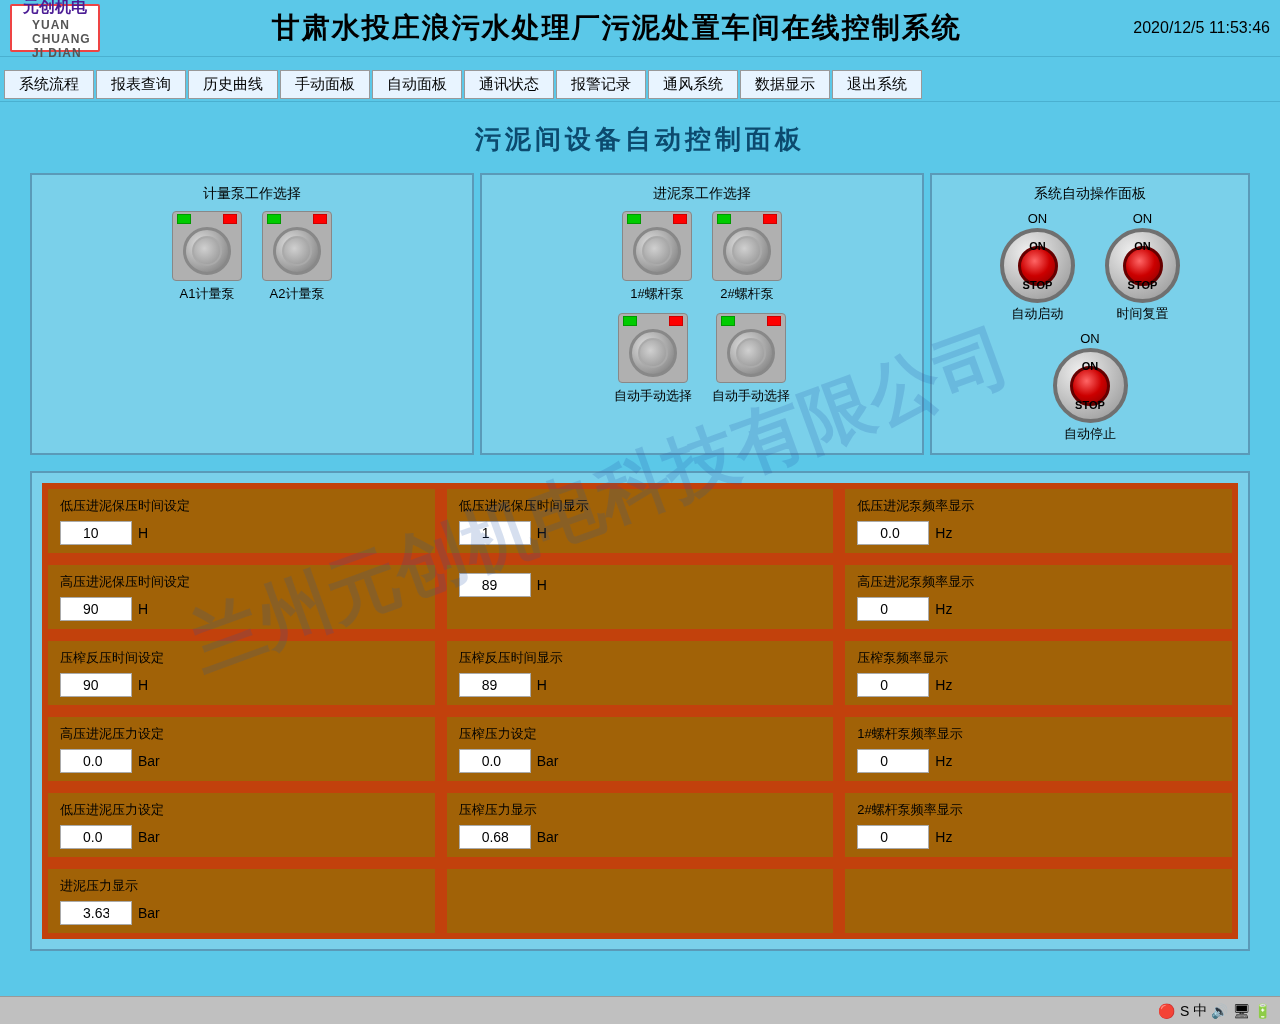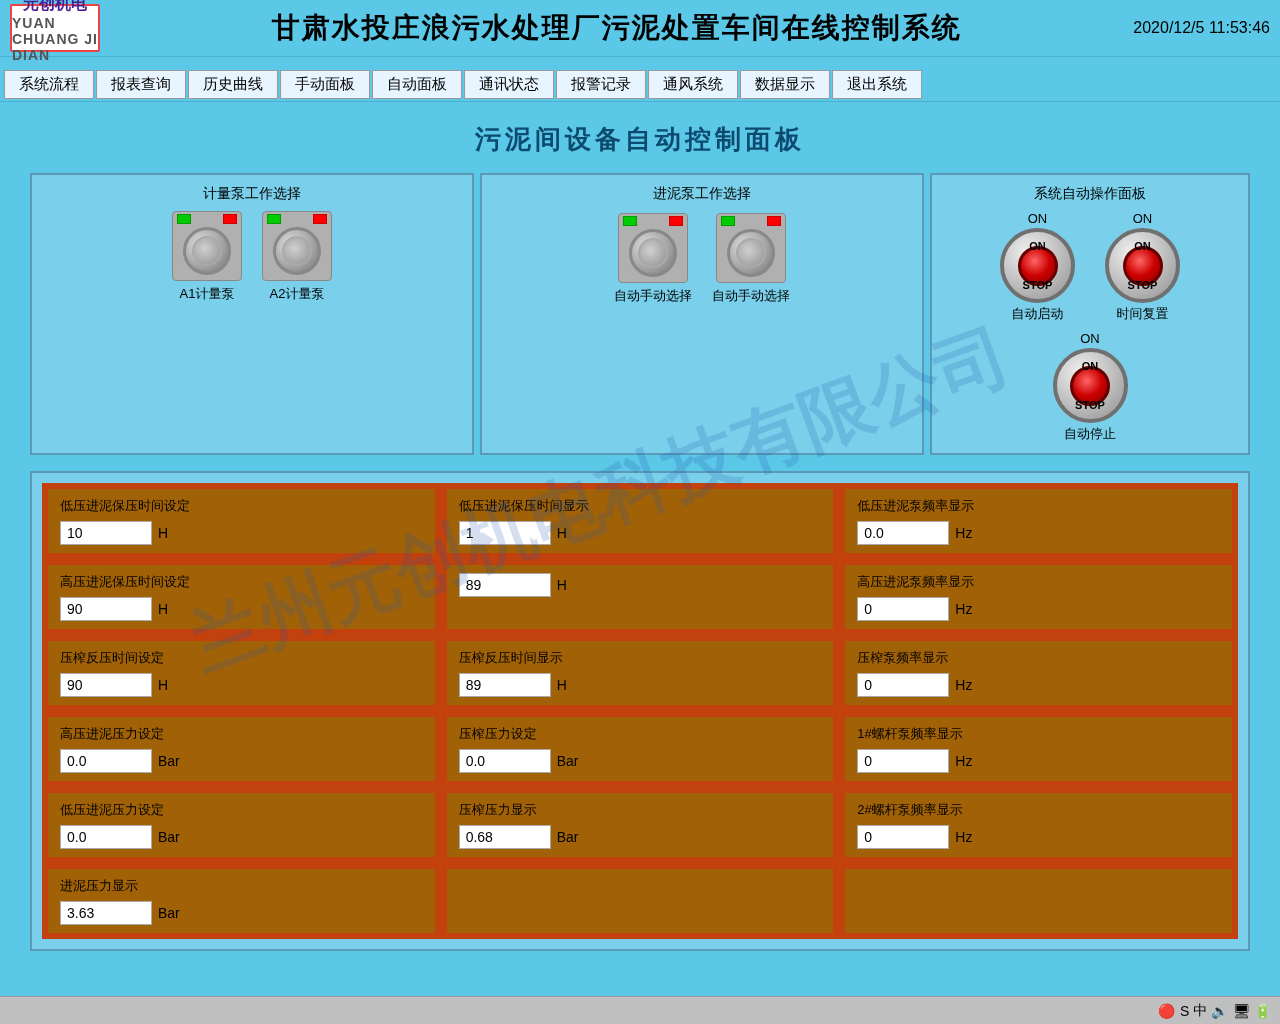--- a/index.html
+++ b/index.html
@@ -33,23 +33,24 @@
       color: #c00;
       font-weight: bold;
       border-radius: 2px;
       flex-shrink: 0;
     }
     .logo-top {
       font-size: 16px;
       color: #4c1d95;
     }
     .logo-text {
-      font-size: 14px;
+      font-size: 12px;
       color: #555;
       letter-spacing: 1px;
+      padding-left: 20px;
     }
     .main-title {
       flex: 1;
       text-align: center;
       font-size: 28px;
       font-weight: bold;
       color: #000;
       letter-spacing: 2px;
     }
     .datetime {
@@ -275,23 +276,23 @@
       margin-bottom: 6px;
     }
     .data-cell-value-row {
       display: flex;
       align-items: center;
       gap: 6px;
     }
     .data-input {
       background: white;
       border: 1px solid #aaa;
-      padding: 3px 6px;
+      padding: 3px 22px;
       font-size: 14px;
-      width: 92px;
+      width: 72px;
       font-family: 'SimHei', 'Microsoft YaHei', sans-serif;
     }
     .data-unit {
       font-size: 14px;
       color: #000;
     }
 
     
     .watermark {
       position: absolute;
@@ -387,20 +388,46 @@
         </div>
         <div class="pump-label">A2计量泵</div>
       </div>
     </div>
     <div class="pump-row" style="margin-top:10px;">
     </div>
   </div>
 
   <div class="panel-section">
     <div class="panel-title">进泥泵工作选择</div>
+    <div class="pump-row">
+      <div class="pump-item">
+        <div class="dial-container">
+          <div class="dial-indicators">
+            <div class="ind-green"></div>
+            <div class="ind-red"></div>
+          </div>
+          <div class="dial-circle">
+            <div class="dial-inner"></div>
+          </div>
+        </div>
+        <div class="pump-label">1#螺杆泵</div>
+      </div>
+      <div class="pump-item">
+        <div class="dial-container">
+          <div class="dial-indicators">
+            <div class="ind-green"></div>
+            <div class="ind-red"></div>
+          </div>
+          <div class="dial-circle">
+            <div class="dial-inner"></div>
+          </div>
+        </div>
+        <div class="pump-label">2#螺杆泵</div>
+      </div>
+    </div>
     <div class="pump-row" style="margin-top:10px;">
       <div class="pump-item">
         <div class="dial-container">
           <div class="dial-indicators">
             <div class="ind-green"></div>
             <div class="ind-red"></div>
           </div>
           <div class="dial-circle">
             <div class="dial-inner"></div>
           </div>

